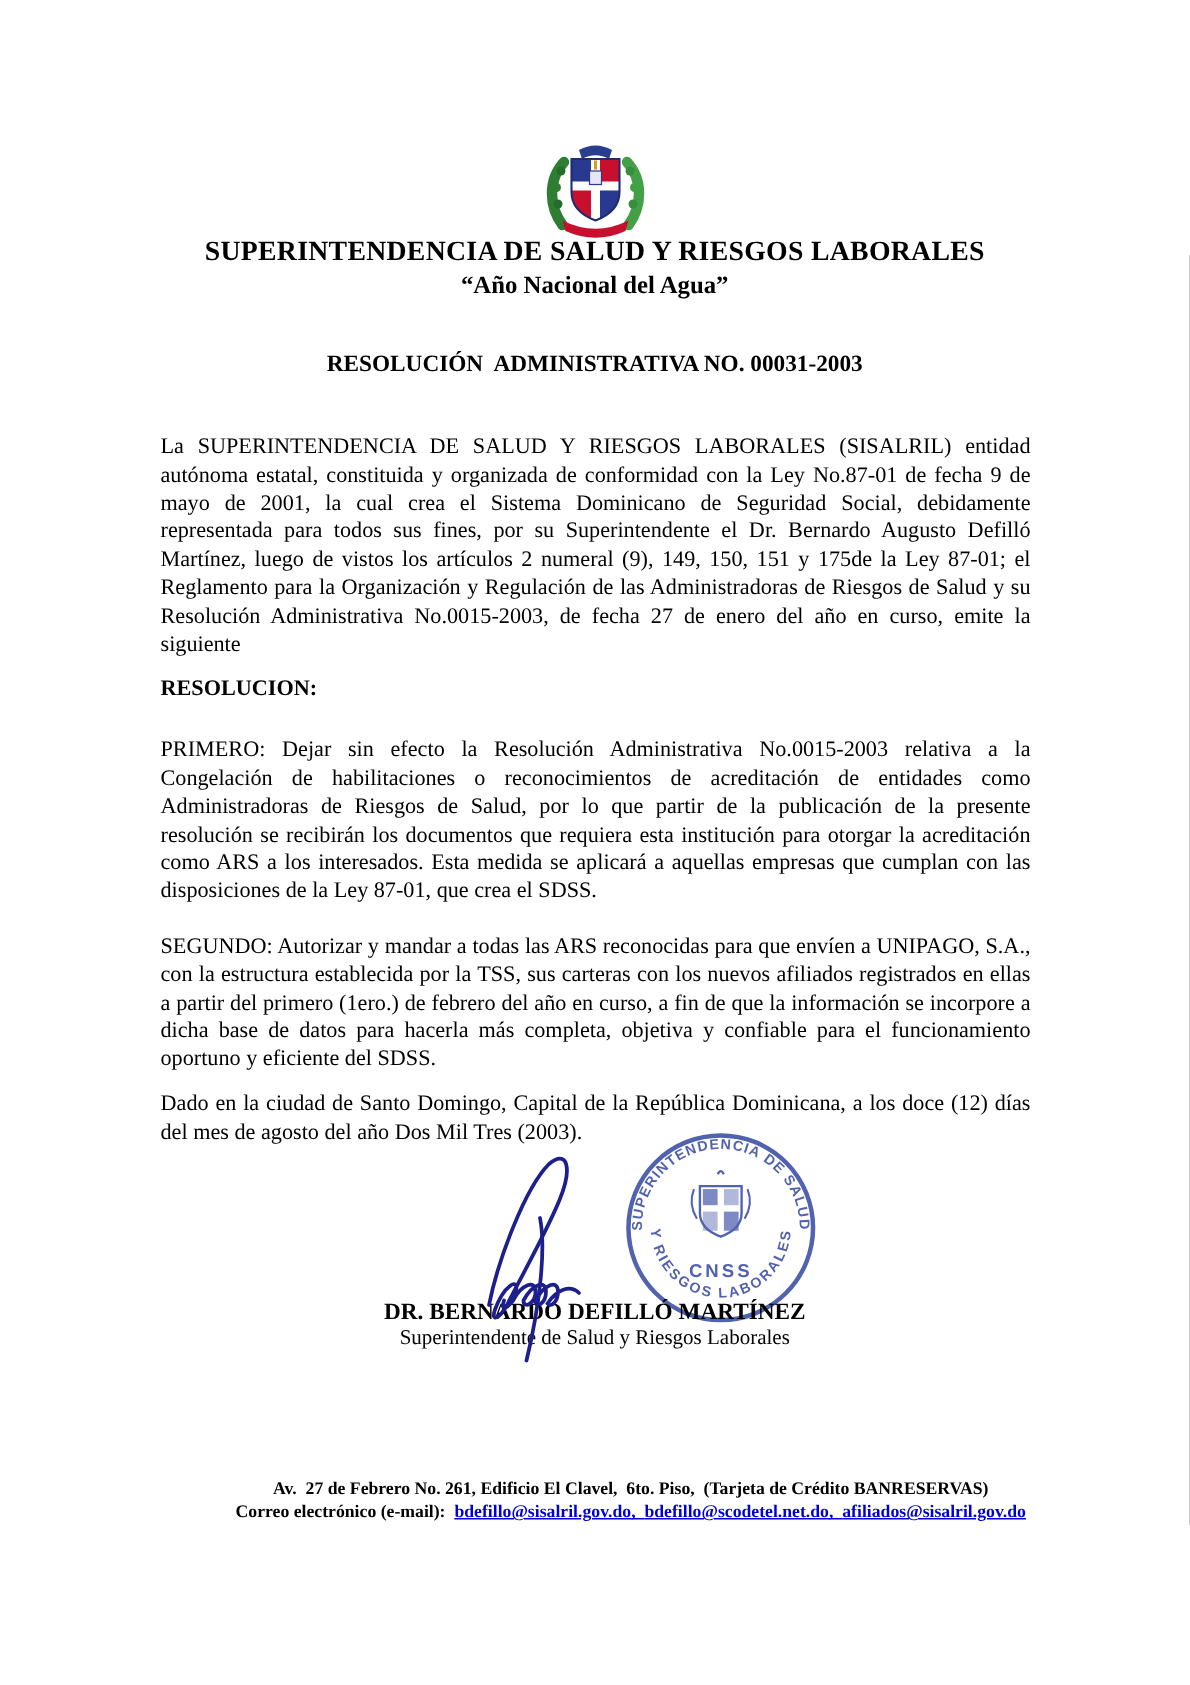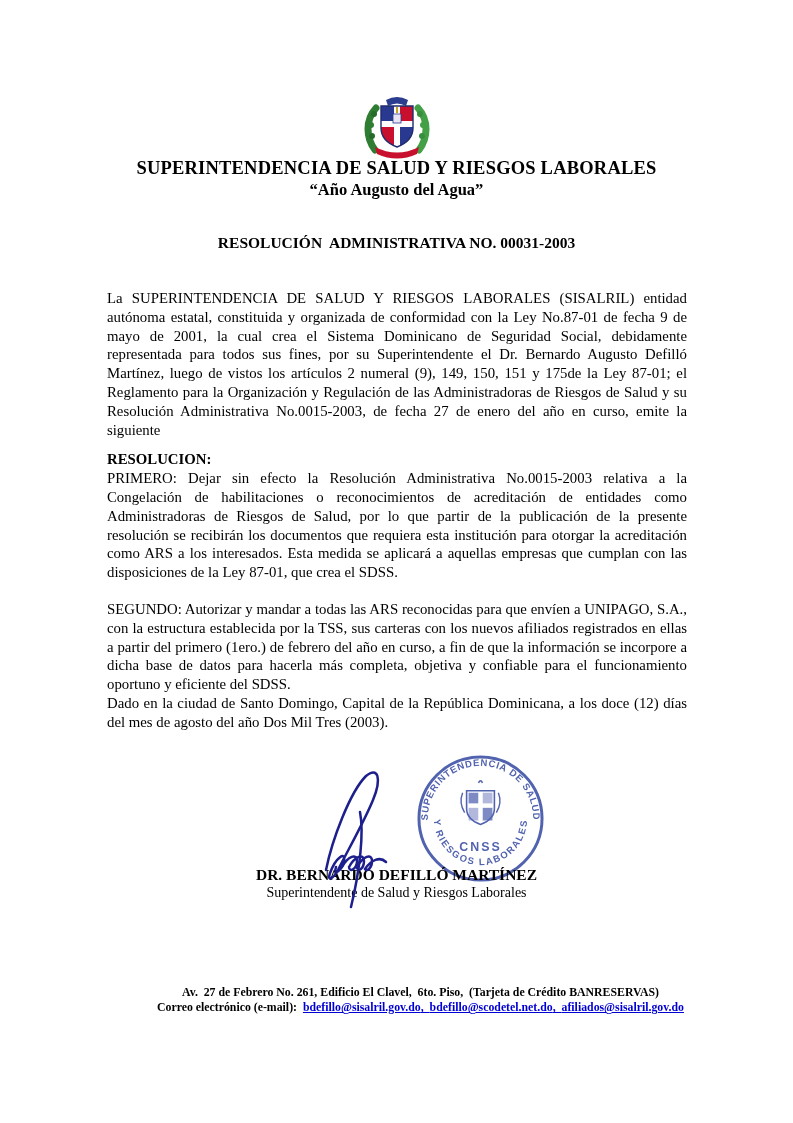--- a/index.html
+++ b/index.html
@@ -26,23 +26,23 @@
     text-align:center; font-size:15.5px; font-weight:bold;
     white-space:pre-wrap;
   }
   
   .doc-body {
     position:absolute; top:289px; left:107px; width:580px;
     font-size:14.8px; line-height:18.8px; text-align:justify;
   }
   .doc-body p { text-align:justify; }
   .res-heading { margin-top:11px; text-align:center; font-weight:bold; }
-  .par-primero { }
+  .par-primero { margin-top:22px; }
   .par-segundo { margin-top:18px; }
-  .par-dado    { }
+  .par-dado    { margin-top:11px; }
   .b { font-weight:normal; }
   
   .stamp {
     position:absolute; top:753px; left:415px;
     width:131px; height:131px; opacity:.92;
   }
   .sig-scribble {
     position:absolute; top:766px; left:318px;
     width:92px; height:144px; z-index:3; pointer-events:none;
   }
@@ -93,21 +93,21 @@
       <rect x="36" y="22" width="8" height="9" fill="#e8e6f5" stroke="#29398f" stroke-width="0.8"></rect>
       <rect x="39" y="15" width="2" height="6" fill="#c9a227"></rect>
     </g>
     <path d="M24,14 h32 v22 q0,13 -16,19 q-16,-6 -16,-19 Z" fill="none" stroke="#1f2c6e" stroke-width="1.4"></path>
 
     <path d="M18,55 Q40,66 62,55 L60,62 Q40,71 20,62 Z" fill="#c8102e"></path>
   </svg>
 
   <div class="org-header">
     <div class="org-name">SUPERINTENDENCIA DE SALUD Y RIESGOS LABORALES</div>
-    <div class="org-motto">“Año Augusto del Agua”</div>
+    <div class="org-motto">“Año Nacional del Agua”</div>
   </div>
 
   <div class="doc-title">RESOLUCIÓN  ADMINISTRATIVA NO. 00031-2003</div>
 
   <div class="doc-body">
     <p><span>La </span><span class="b">SUPERINTENDENCIA DE SALUD Y RIESGOS LABORALES (SISALRIL</span><span>) entidad autónoma estatal, constituida y organizada de conformidad con la Ley No.87-01 de fecha 9 de mayo de 2001, la cual crea el Sistema Dominicano de Seguridad Social, debidamente representada para todos sus fines, por su Superintendente el Dr. Bernardo Augusto Defilló Martínez, luego de vistos los artículos 2 numeral (9), 149, 150, 151 y 175de la Ley 87-01; el Reglamento para la Organización y Regulación de las Administradoras de Riesgos de Salud y su Resolución Administrativa No.0015-2003, de fecha 27 de enero del año en curso, emite la siguiente</span></p>
 
     <p class="res-heading">RESOLUCION:</p>
 
     <p class="par-primero"><span class="b">PRIMERO:</span><span> Dejar sin efecto la Resolución Administrativa No.</span><span class="b">0015-2003</span><span> relativa a la Congelación de habilitaciones o reconocimientos de acreditación de entidades como Administradoras de Riesgos de Salud, por lo que partir de la publicación de la presente resolución se recibirán los documentos que requiera esta institución para otorgar la acreditación como ARS a los interesados. Esta medida se aplicará a aquellas empresas que cumplan con las disposiciones de la Ley 87-01, que crea el SDSS.</span></p>

